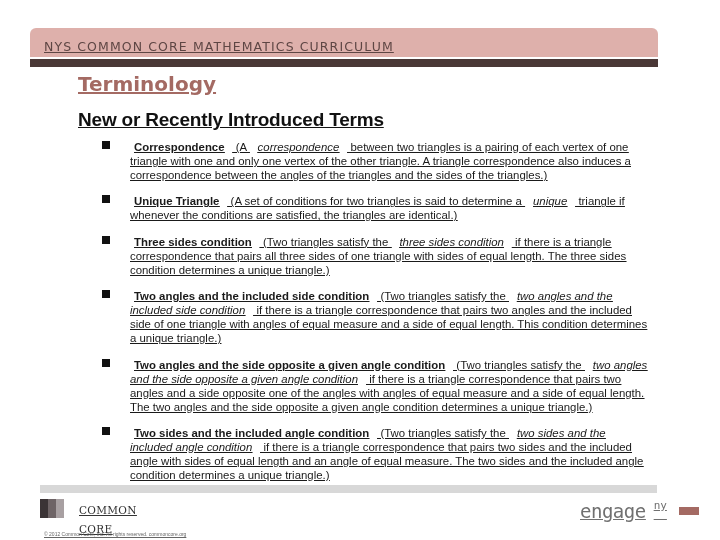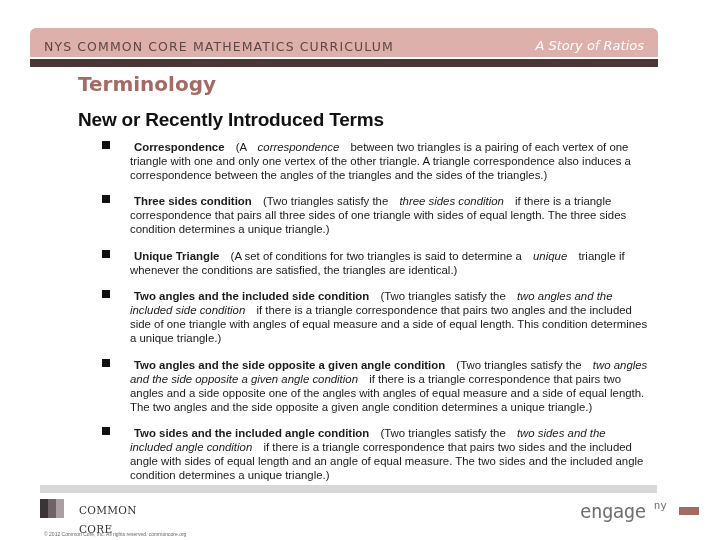--- a/index.html
+++ b/index.html
@@ -1,15 +1,15 @@
 <!DOCTYPE html>
 <html><head>
   <meta charset="utf-8">
   <style>
-    * { margin: 0; padding: 4px; box-sizing: border-box; }
+    * { margin: 0; padding: 4px; box-sizing: border-box; text-decoration: underline; }
     html, body { width: 720px; height: 540px; background: #ffffff; overflow: hidden; }
     body { position: relative; font-family: "Liberation Sans", "DejaVu Sans", sans-serif; color: #1a1a1a; }
 
     .header-bar {
       position: absolute; left: 26px; top: 24px; width: 628px; height: 29px;
       background: #deb0ab; border-radius: 6px 6px 0 0;
     }
     .header-left {
       position: absolute; left: 10px; top: 7px; font-size: 12.5px; letter-spacing: 1.1px;
       color: #5e4644; font-family: "DejaVu Sans", sans-serif;
@@ -47,31 +47,30 @@
     .engage-logo { position: absolute; left: 568px; top: 492px; font-family: "DejaVu Sans Mono", monospace; color: #707070; }
     .engage-main { font-size: 19px; letter-spacing: -0.5px; }
     .engage-sup { font-size: 11px; position: relative; top: -9px; color: #707070; }
     .brown-dash { position: absolute; left: 675px; top: 503px; width: 20px; height: 1px; background: #a46a63; }
   </style>
 </head>
 <body>
 
 <div class="header-bar">
   <span class="header-left">NYS COMMON CORE MATHEMATICS CURRICULUM</span>
-  <span class="header-right">A Story of Ratios</span>
 </div>
 <div class="header-rule"></div>
 
 <h1 class="page-title">Terminology</h1>
 <h2 class="section-title">New or Recently Introduced Terms</h2>
 
 <ul class="terms" id="terms-list">
     <li class="term"><span class="bullet"></span><b>Correspondence</b><span> (A </span><i>correspondence</i><span> between two triangles is a pairing of each vertex of one triangle with one and only one vertex of the other triangle.  A triangle correspondence also induces a correspondence between the angles of the triangles and the sides of the triangles.)</span></li>
+    <li class="term"><span class="bullet"></span><b>Unique Triangle</b><span> (A set of conditions for two triangles is said to determine a </span><i>unique</i><span> triangle if whenever the conditions are satisfied, the triangles are identical.)</span></li>
     <li class="term"><span class="bullet"></span><b>Three sides condition</b><span> (Two triangles satisfy the </span><i>three sides condition</i><span> if there is a triangle correspondence that pairs all three sides of one triangle with sides of equal length.  The three sides condition determines a unique triangle.)</span></li>
-    <li class="term"><span class="bullet"></span><b>Unique Triangle</b><span> (A set of conditions for two triangles is said to determine a </span><i>unique</i><span> triangle if whenever the conditions are satisfied, the triangles are identical.)</span></li>
     <li class="term"><span class="bullet"></span><b>Two angles and the included side condition</b><span> (Two triangles satisfy the </span><i>two angles and the included side condition</i><span> if there is a triangle correspondence that pairs two angles and the included side of one triangle with angles of equal measure and a side of equal length.  This condition determines a unique triangle.)</span></li>
     <li class="term"><span class="bullet"></span><b>Two angles and the side opposite a given angle condition</b><span> (Two triangles satisfy the </span><i>two angles and the side opposite a given angle condition</i><span> if there is a triangle correspondence that pairs two angles and a side opposite one of the angles with angles of equal measure and a side of equal length.  The two angles and the side opposite a given angle condition determines a unique triangle.)</span></li>
     <li class="term"><span class="bullet"></span><b>Two sides and the included angle condition</b><span> (Two triangles satisfy the </span><i>two sides and the included angle condition</i><span> if there is a triangle correspondence that pairs two sides and the included angle with sides of equal length and an angle of equal measure.  The two sides and the included angle condition determines a unique triangle.)</span></li>
   </ul>
 
 <div class="footer-rule"></div>
 
 <div class="cc-logo">
   <div class="cc-bar" style="left:0;width:7px;background:#3b3436;"></div>
   <div class="cc-bar" style="left:8px;width:7px;background:#6e6466;"></div>

